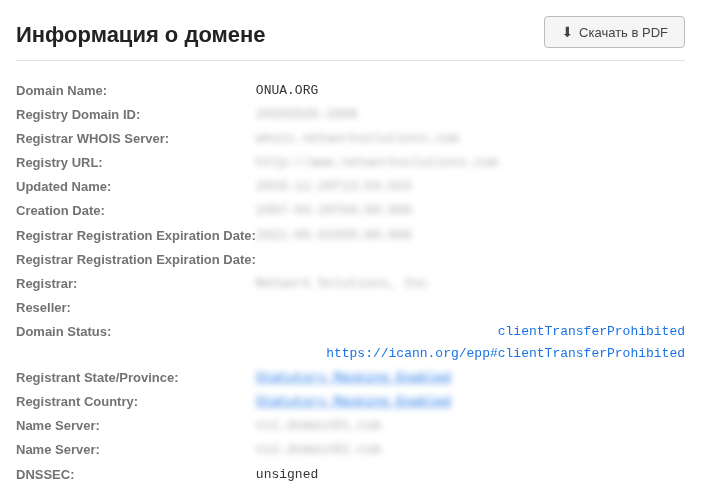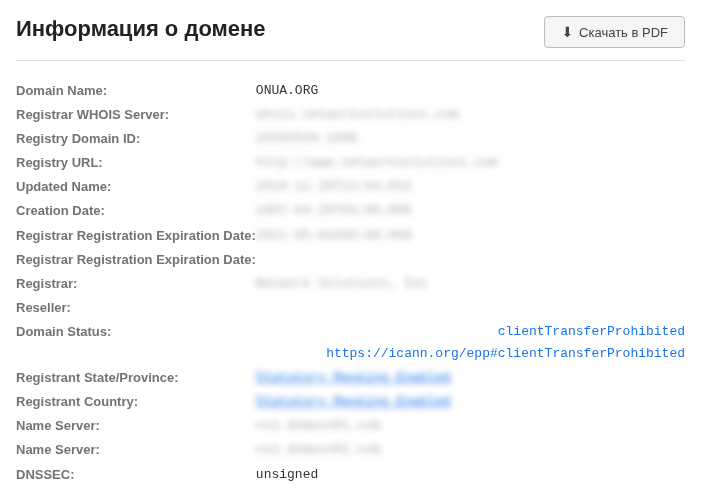--- a/index.html
+++ b/index.html
@@ -8,21 +8,21 @@
       background: #fff;
       color: #333;
       font-size: 13px;
       padding: 16px;
       width: 701px;
       min-height: 503px;
     }
 
     .header {
       display: flex;
-      align-items: flex-start;
+      align-items: flex-end;
       justify-content: space-between;
       margin-bottom: 18px;
       padding-bottom: 12px;
       border-bottom: 1px solid #e0e0e0;
     }
 
     .page-title {
       font-size: 22px;
       font-weight: bold;
       color: #222;
@@ -98,26 +98,26 @@
 </div>
 
 <div>
   <table class="whois-table">
     <tbody id="whois-body">
         <tr>
           <td class="field-label">Domain Name:</td>
           <td class="field-value">ONUA.ORG</td>
         </tr>
         <tr>
+          <td class="field-label">Registry Domain ID:</td>
+          <td class="field-value blurred">20202020-1808</td>
+        </tr>
+        <tr>
           <td class="field-label">Registrar WHOIS Server:</td>
           <td class="field-value blurred">whois.networksolutions.com</td>
-        </tr>
-        <tr>
-          <td class="field-label">Registry Domain ID:</td>
-          <td class="field-value blurred">20202020-1808</td>
         </tr>
         <tr>
           <td class="field-label">Registry URL:</td>
           <td class="field-value blurred">http://www.networksolutions.com</td>
         </tr>
         <tr>
           <td class="field-label">Updated Name:</td>
           <td class="field-value blurred">2019-11-20T13:54:023</td>
         </tr>
         <tr>

